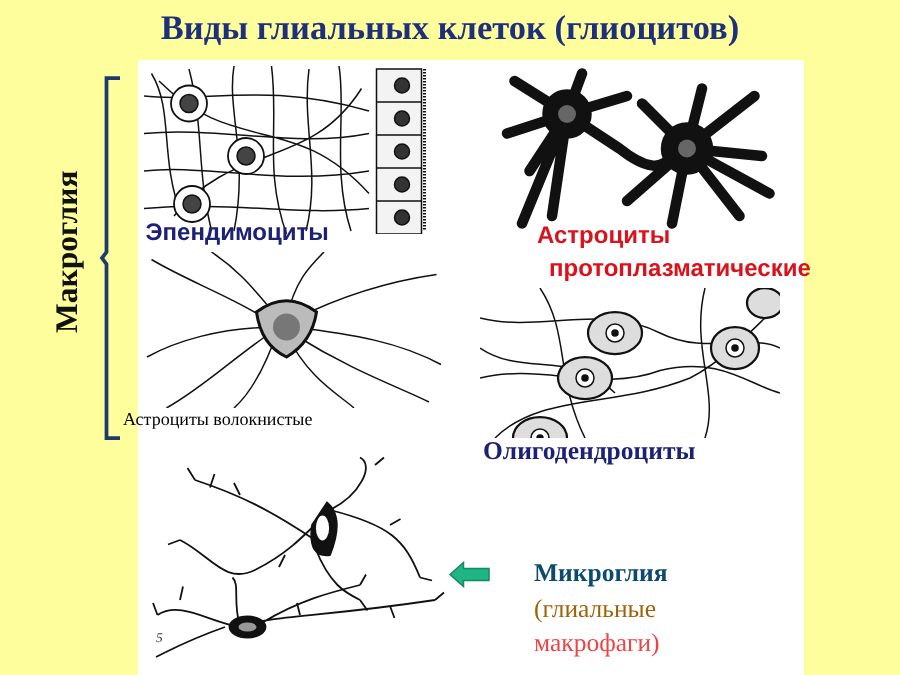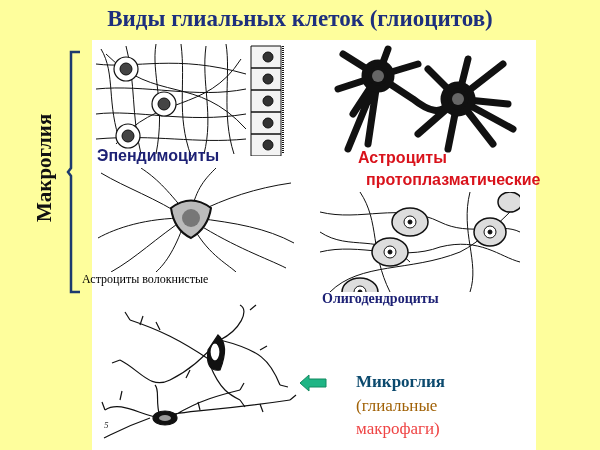--- a/index.html
+++ b/index.html
@@ -23,21 +23,21 @@
     position: absolute; left: 32px; top: 222px;
     transform: rotate(-90deg); transform-origin: left top;
     font-weight: bold; font-size: 21px; color: #111;
     white-space: nowrap;
   }
   .lbl { position: absolute; white-space: nowrap; }
   .lbl-epend { left: 97px; top: 147px; font-family: Liberation Sans, sans-serif; font-weight: bold; font-size: 16px; color: #1d2175; }
   .lbl-astro-p1 { left: 318px; top: 149px; font-family: "Liberation Sans", sans-serif; font-weight: bold; font-size: 16px; color: #d9121b; margin-left: 40px; }
   .lbl-astro-p2 { left: 318px; top: 171px; font-family: "Liberation Sans", sans-serif; font-weight: bold; font-size: 16px; color: #d9121b; margin-left: 48px; }
   .lbl-astro-f { left: 82px; top: 272px; font-size: 12px; color: #000000; }
-  .lbl-oligo { left: 322px; top: 291px; font-weight: bold; font-size: 14px; color: #1d2175; }
+  .lbl-oligo { left: 322px; top: 291px; font-weight: bold; font-size: 17px; color: #1d2175; }
   .lbl-micro { left: 356px; top: 372px; font-weight: bold; font-size: 17px; color: #0c4a6e; }
   .lbl-micro2 { left: 356px; top: 396px; font-size: 17px; color: #a16207; }
   .lbl-micro3 { left: 356px; top: 419px; font-size: 17px; color: #ef4444; }
   .arrow { position: absolute; left: 299px; top: 374px; }
 </style>
 </head>
 <body>
 
 <div class="title">Виды глиальных клеток (глиоцитов)</div>
 

